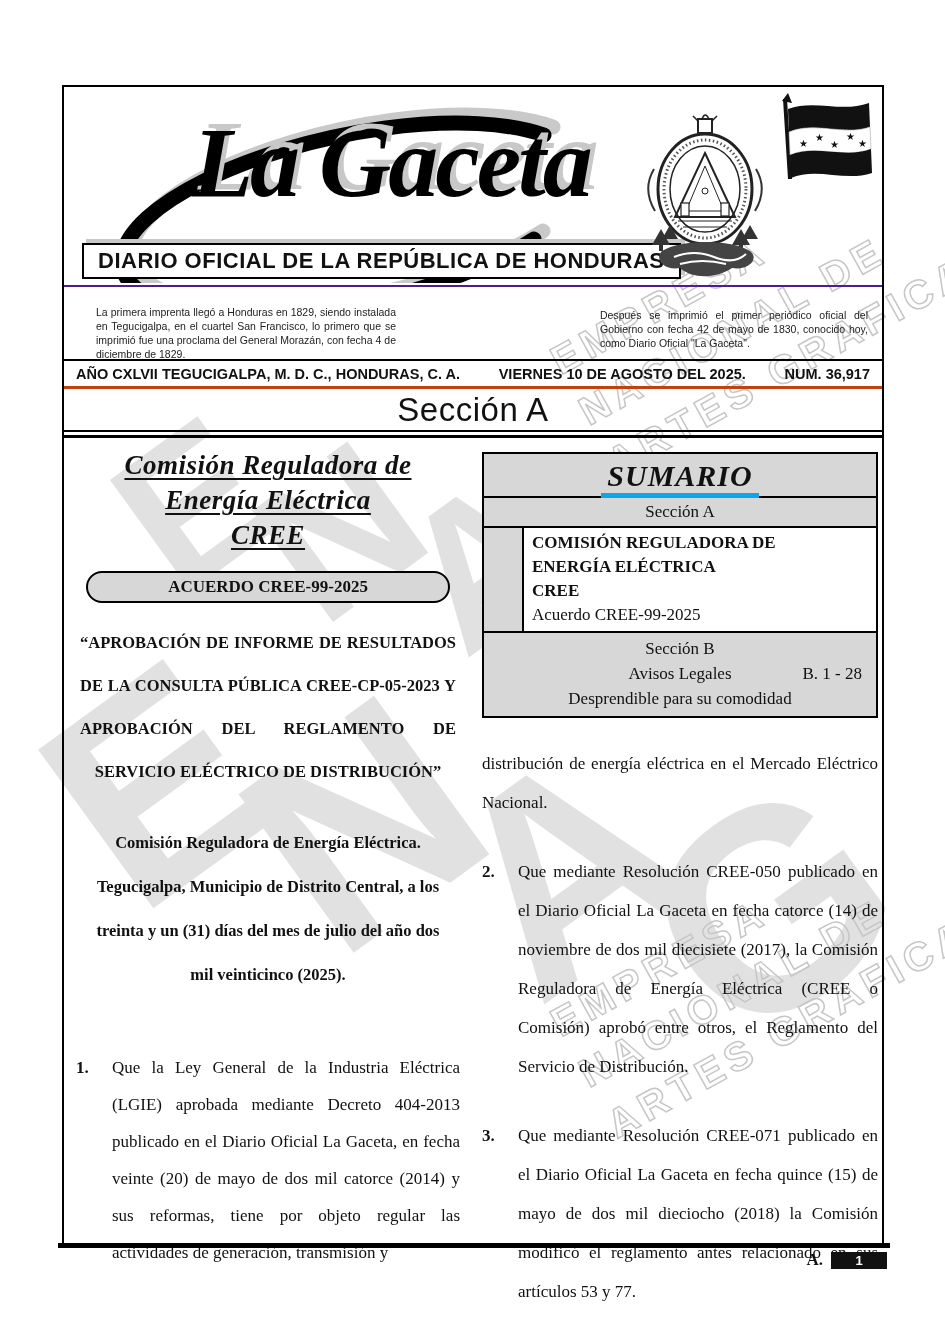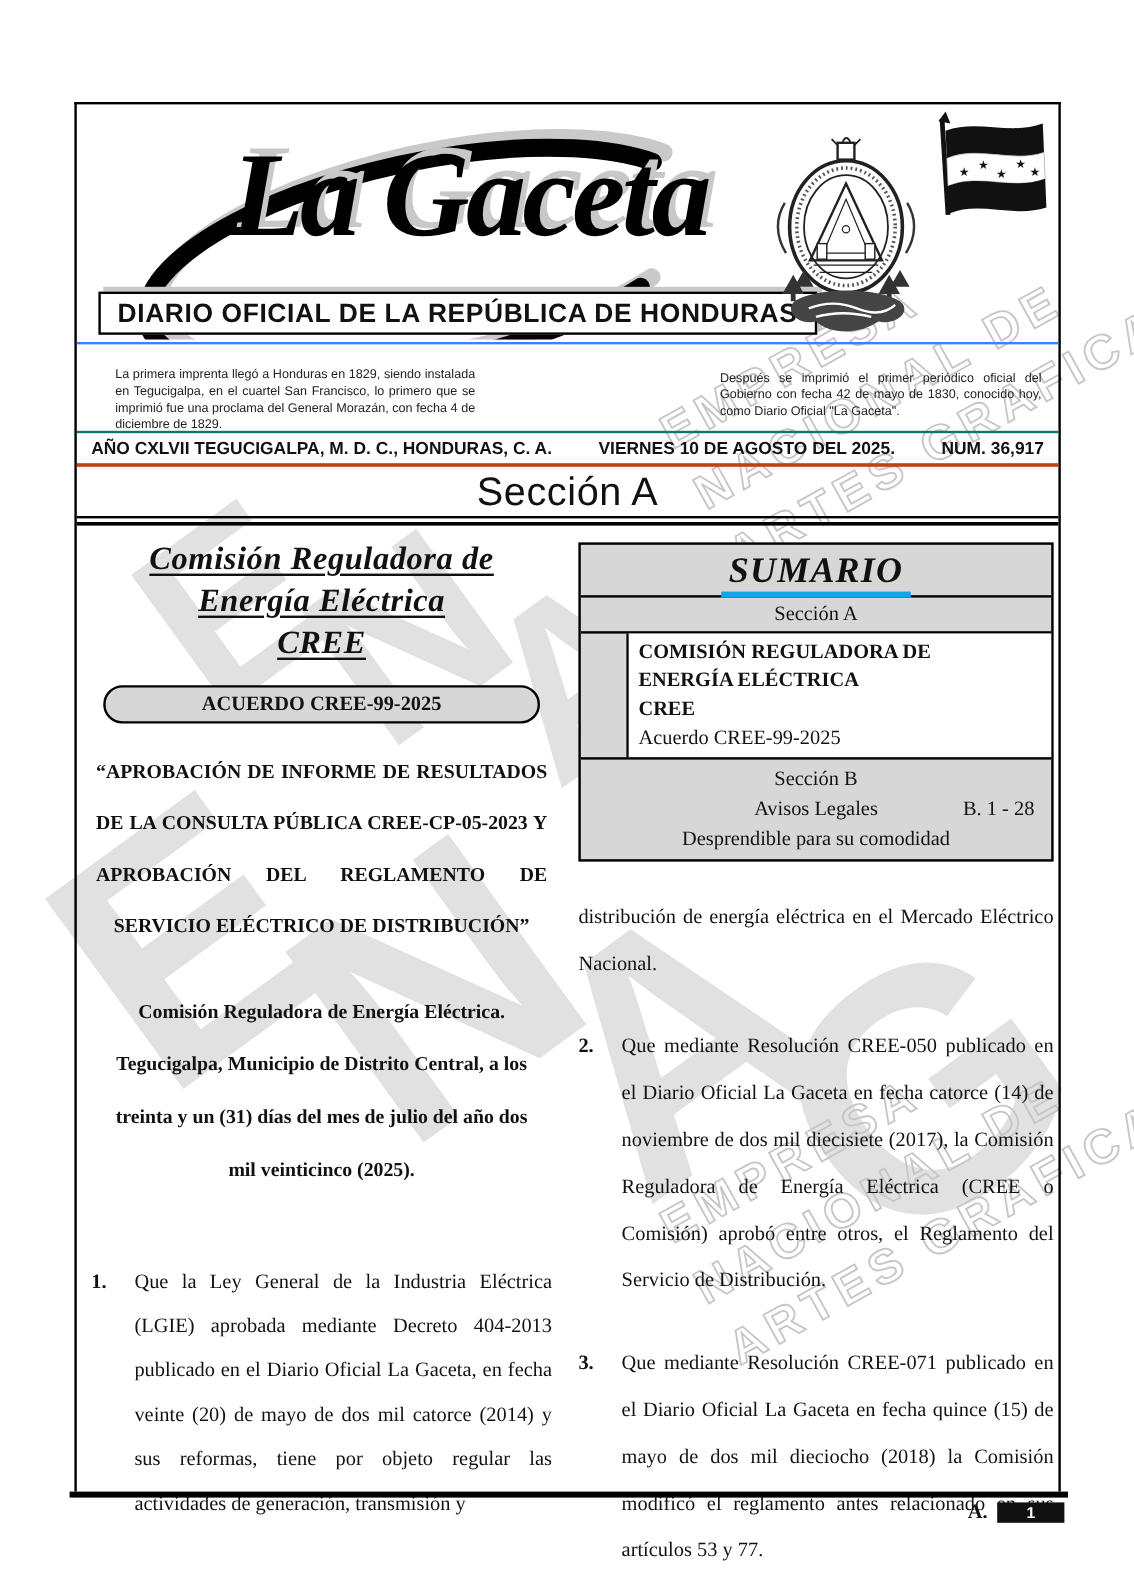--- a/index.html
+++ b/index.html
@@ -26,33 +26,33 @@
               -webkit-text-stroke:1.5px #c6c6c6;transform:rotate(-29deg);transform-origin:left top;}
   .wm-empresa span{display:block;}
   .wm-empresa-1{left:540px;top:338px;}
   .wm-empresa-2{left:540px;top:1000px;}
 
   
   .frame{position:absolute;left:62px;top:85px;width:822px;height:1158px;z-index:2;
          border:2px solid #000;border-bottom:none;box-sizing:border-box;background:transparent;}
 
   
-  .masthead{position:relative;height:198px;border-bottom:2px solid #3b82f6;}
+  .masthead{position:relative;height:198px;border-bottom:2px solid #4c1d95;}
   .swoosh{position:absolute;left:12px;top:6px;}
   .gazette-title{position:absolute;left:128px;top:18px;font-size:100px;font-weight:bold;
                  font-style:italic;letter-spacing:-3px;color:#000;
                  text-shadow:6px -7px 0 #c8c8c8;white-space:nowrap;}
   .diario-box{position:absolute;left:18px;top:156px;background:#fff;border:2px solid #000;
               box-shadow:4px -4px 0 #c8c8c8;padding:3px 14px;
               font-family:"Liberation Sans",sans-serif;font-weight:bold;font-size:22px;
               letter-spacing:.5px;white-space:nowrap;}
   .arms{position:absolute;right:6px;top:2px;}
 
   
-  .info-row{position:relative;height:72px;border-bottom:2px solid #0f766e;
+  .info-row{position:relative;height:72px;border-bottom:2px solid #000000;
             font-family:"Liberation Sans",sans-serif;}
   .info-note{position:absolute;font-size:10.5px;line-height:14px;text-align:justify;color:#222;}
   .info-note.left{left:32px;top:7px;width:300px;}
   .info-note.right{right:14px;top:10px;width:268px;}
   .enag-emblem{position:absolute;left:336px;top:2px;width:150px;text-align:center;}
   .enag-caption{font-size:8.5px;font-weight:bold;font-style:italic;
                 font-family:"Liberation Serif",serif;letter-spacing:.2px;margin-top:0;}
   .enag-abbr{font-size:8.5px;font-weight:bold;font-style:italic;margin-top:1px;}
 
   

